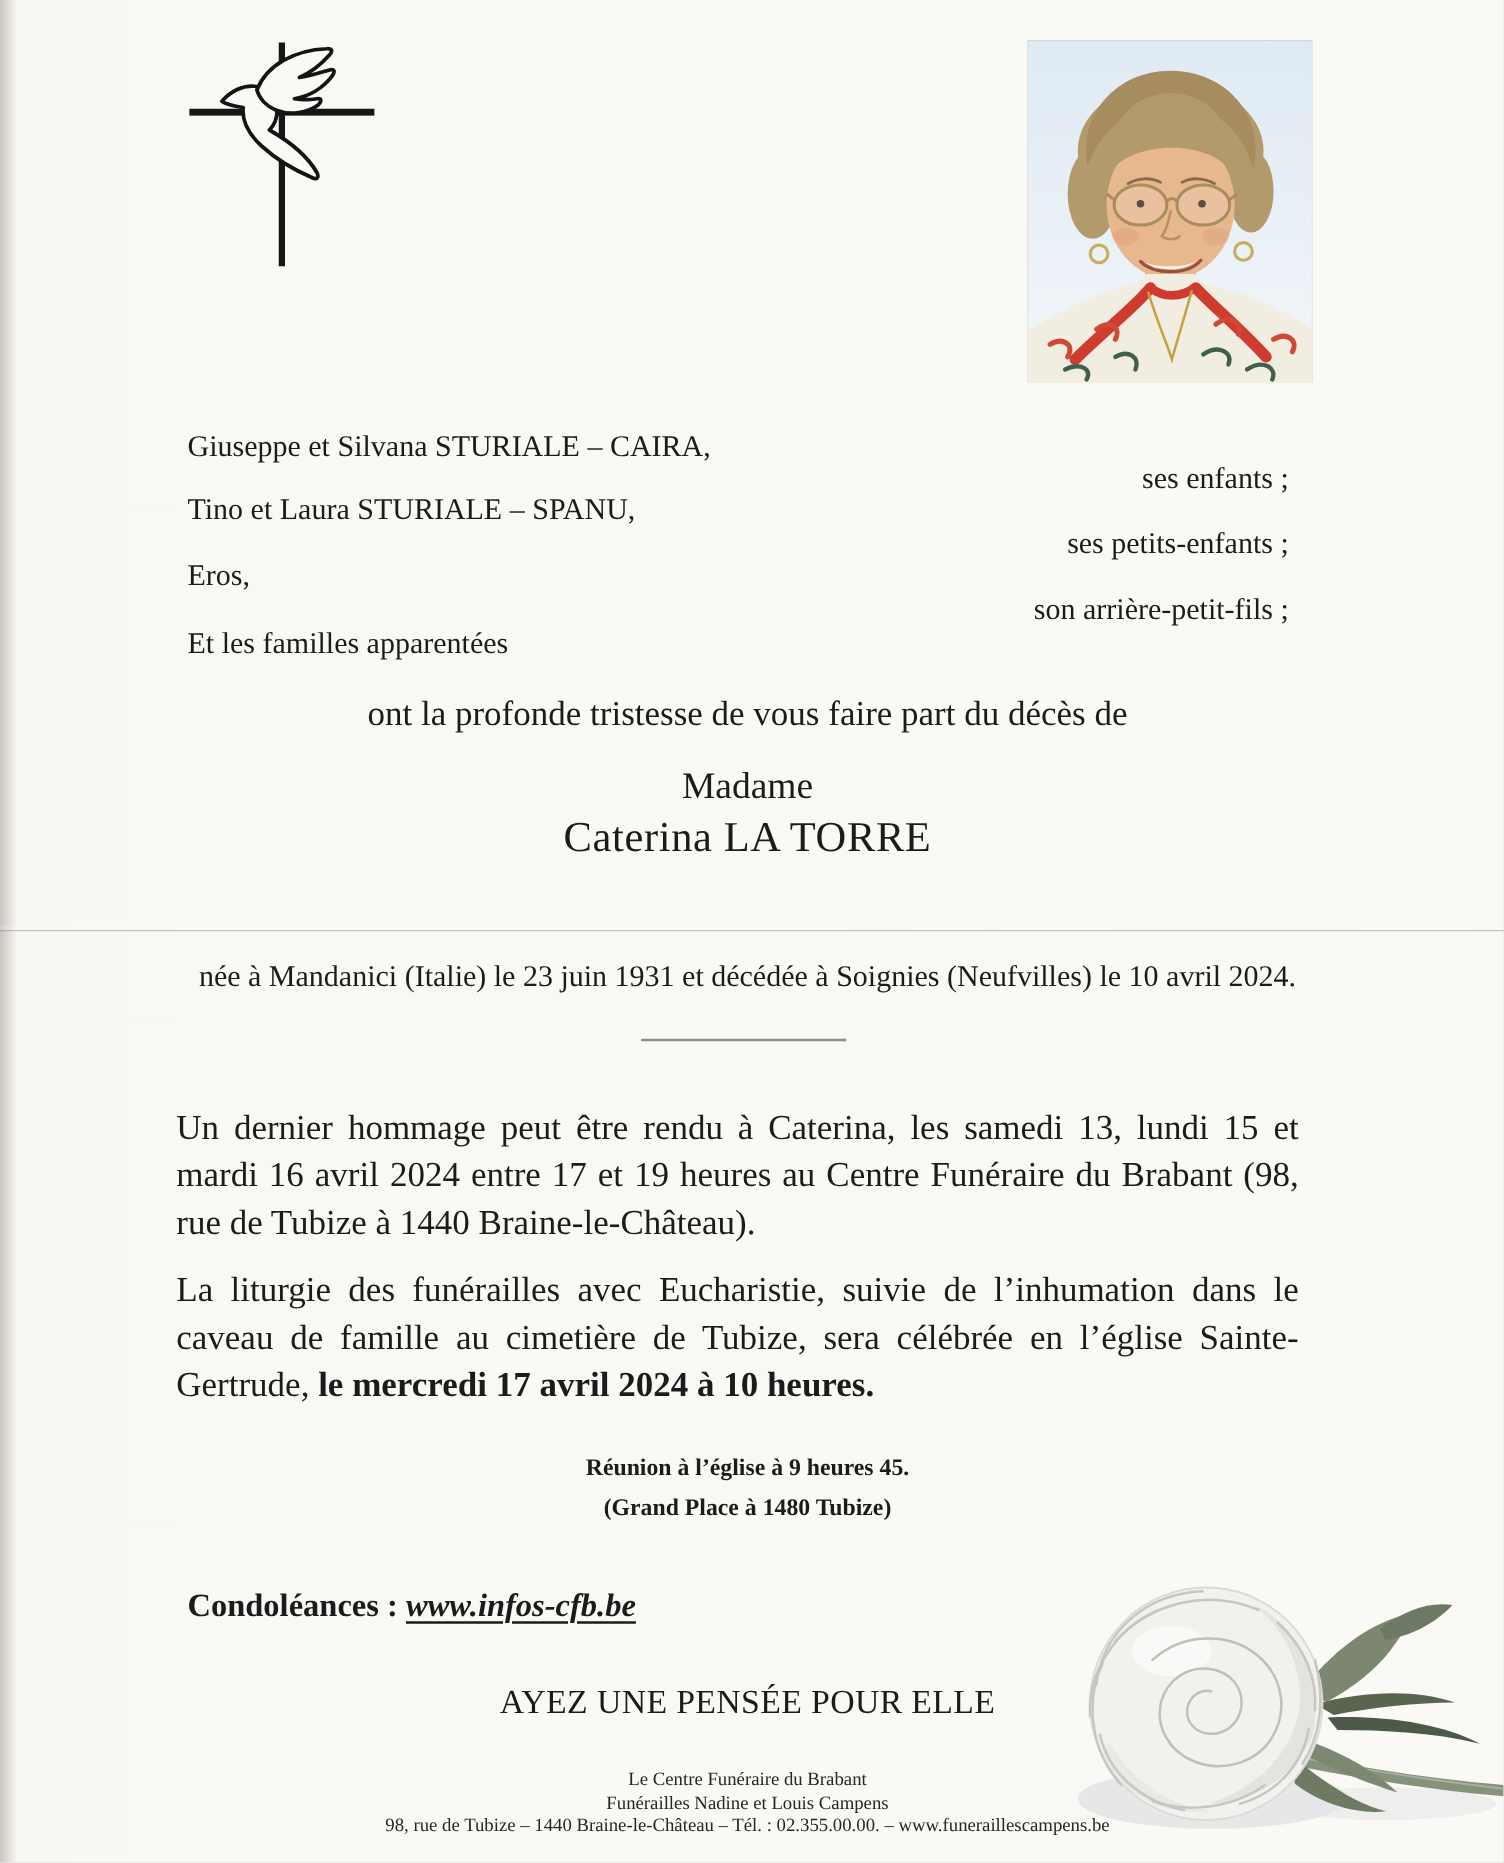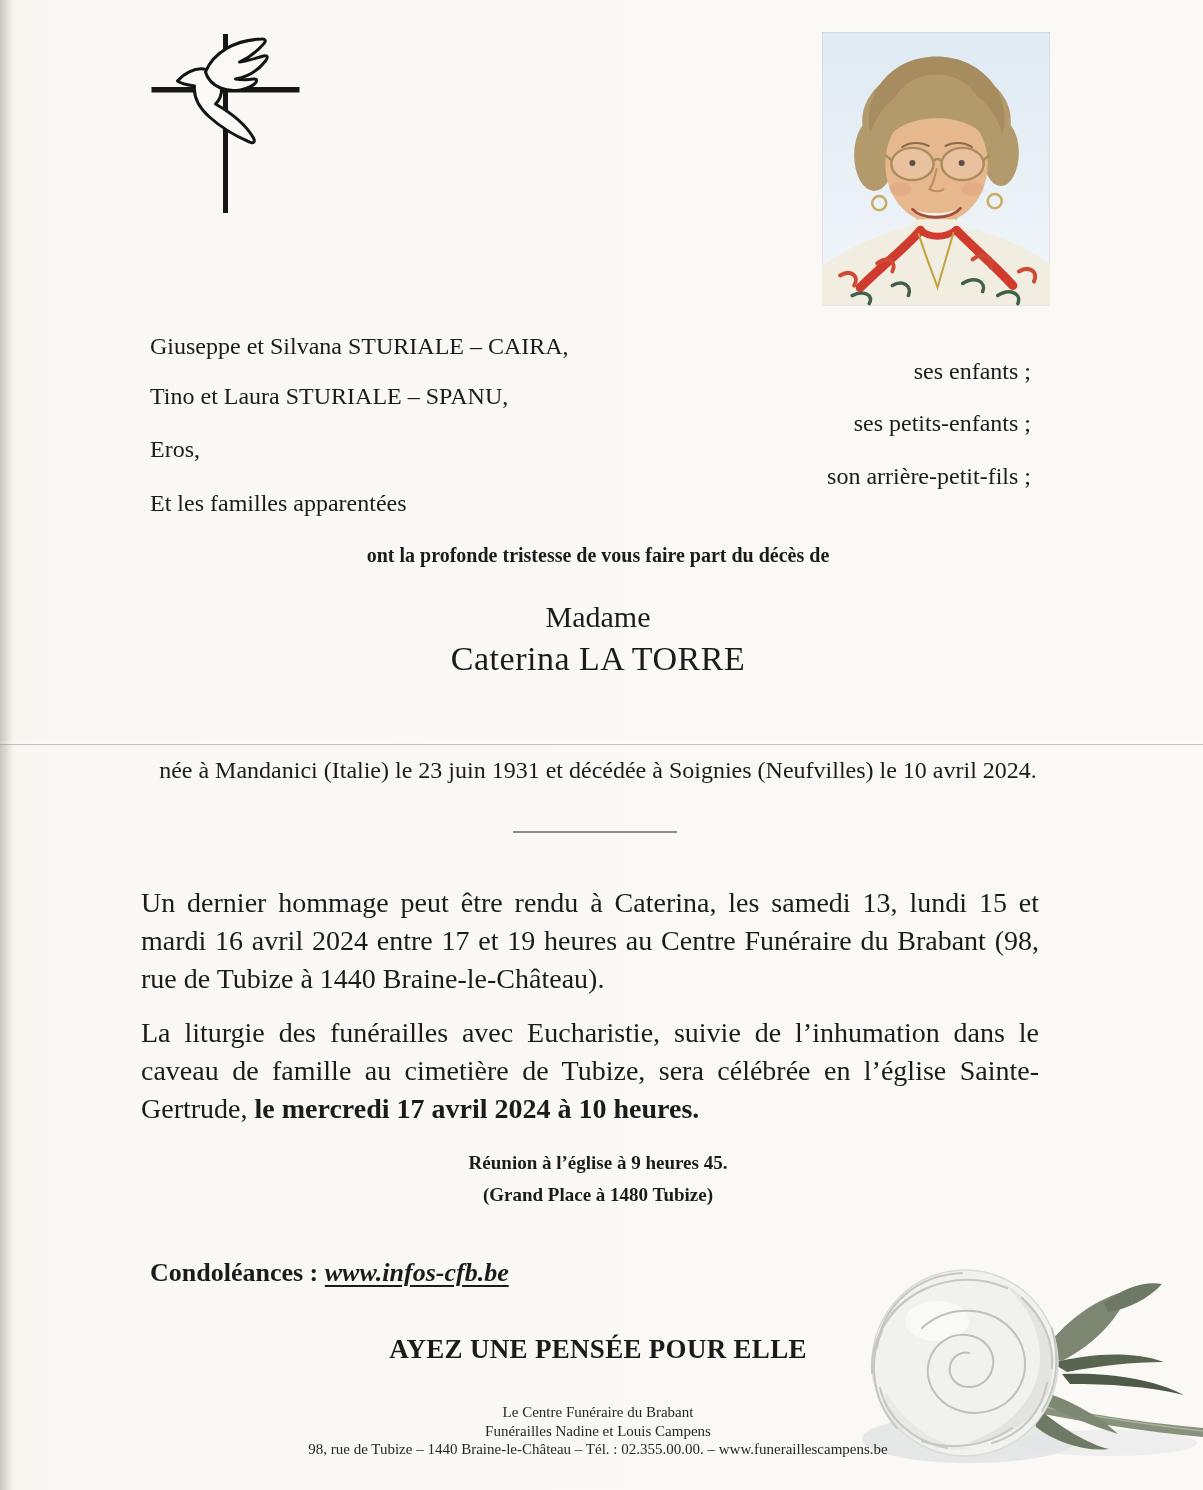--- a/index.html
+++ b/index.html
@@ -16,40 +16,40 @@
   .edge-shadow{
     position:absolute;left:0;top:0;bottom:0;width:14px;
     background:linear-gradient(90deg,rgba(110,106,96,.30),rgba(110,106,96,0));
     pointer-events:none;
   }
   .crease{
     position:absolute;left:0;top:744px;width:100%;height:1px;
     background:rgba(150,147,138,.55);
     box-shadow:0 -2px 3px rgba(255,255,255,.8);
   }
-  .abs{position:absolute;}
+  .abs{position:absolute;margin-top:12px;}
   .t24{font-size:24px;line-height:28px;}
   .family-left{left:150px;}
   .family-right{left:136px;width:895px;text-align:right;}
   .centered{left:0;width:1196px;text-align:center;}
-  .intro{font-size:20px;font-weight:bold;}
+  .intro{font-size:28px;}
   .madame{font-size:30px;}
   .deceased-name{font-size:34px;letter-spacing:.5px;}
   .veuve{font-size:32px;}
   .birthdeath{font-size:24px;}
   .divider{position:absolute;top:831px;left:513px;width:164px;height:2px;background:#8c8c8c;}
   .para{
     position:absolute;left:141px;width:898px;
     font-size:28px;line-height:38px;text-align:justify;
   }
   .bold{font-weight:bold;}
   .reunion{font-size:19px;font-weight:bold;}
   .condoleances{left:150px;font-size:26px;font-weight:bold;}
   .condo-link{text-decoration:underline;text-decoration-thickness:2px;text-underline-offset:4px;cursor:pointer;font-style:italic;}
-  .tribute{font-size:27px;font-weight:bold;letter-spacing:.3px;}
+  .tribute{font-size:27px;font-weight:normal;letter-spacing:.3px;}
   .footer-line{font-size:15px;color:#262626;z-index:5;}
   .photo-frame{position:absolute;left:822px;top:32px;width:228px;height:274px;}
   .logo{position:absolute;left:147px;top:28px;width:165px;height:190px;}
   .rose{position:absolute;left:852px;top:1243px;width:351px;height:235px;}
 </style>
 </head>
 <body>
 
 <div class="page">
   <div class="edge-shadow"></div>

